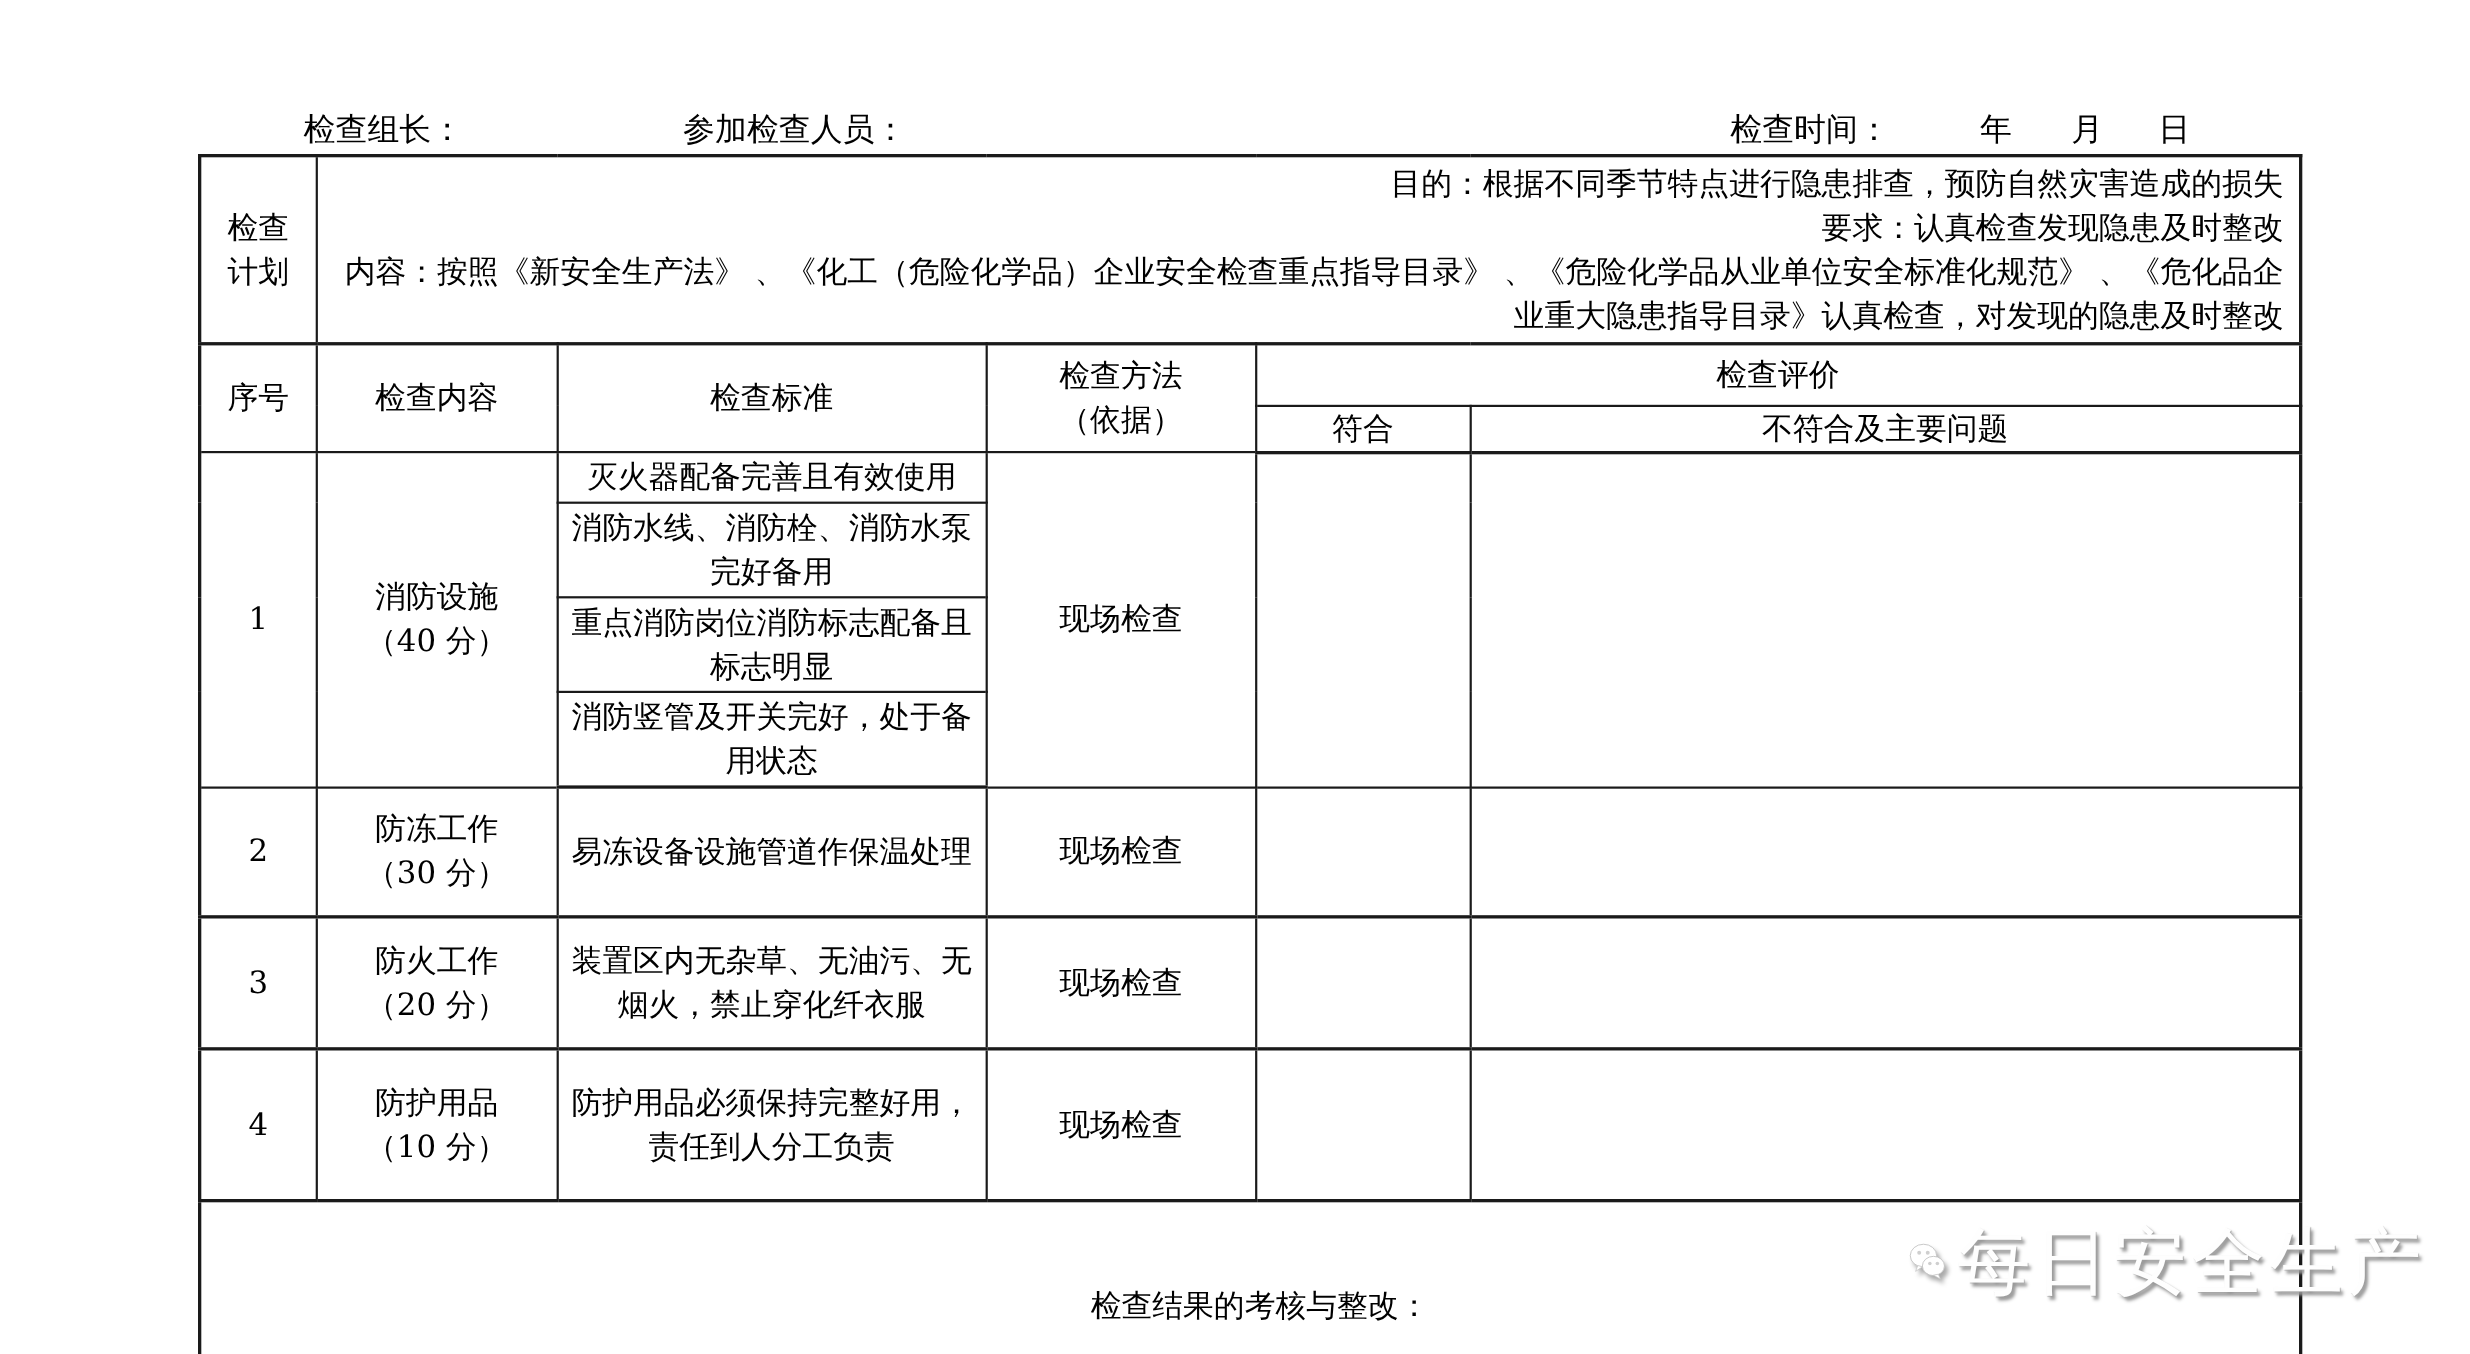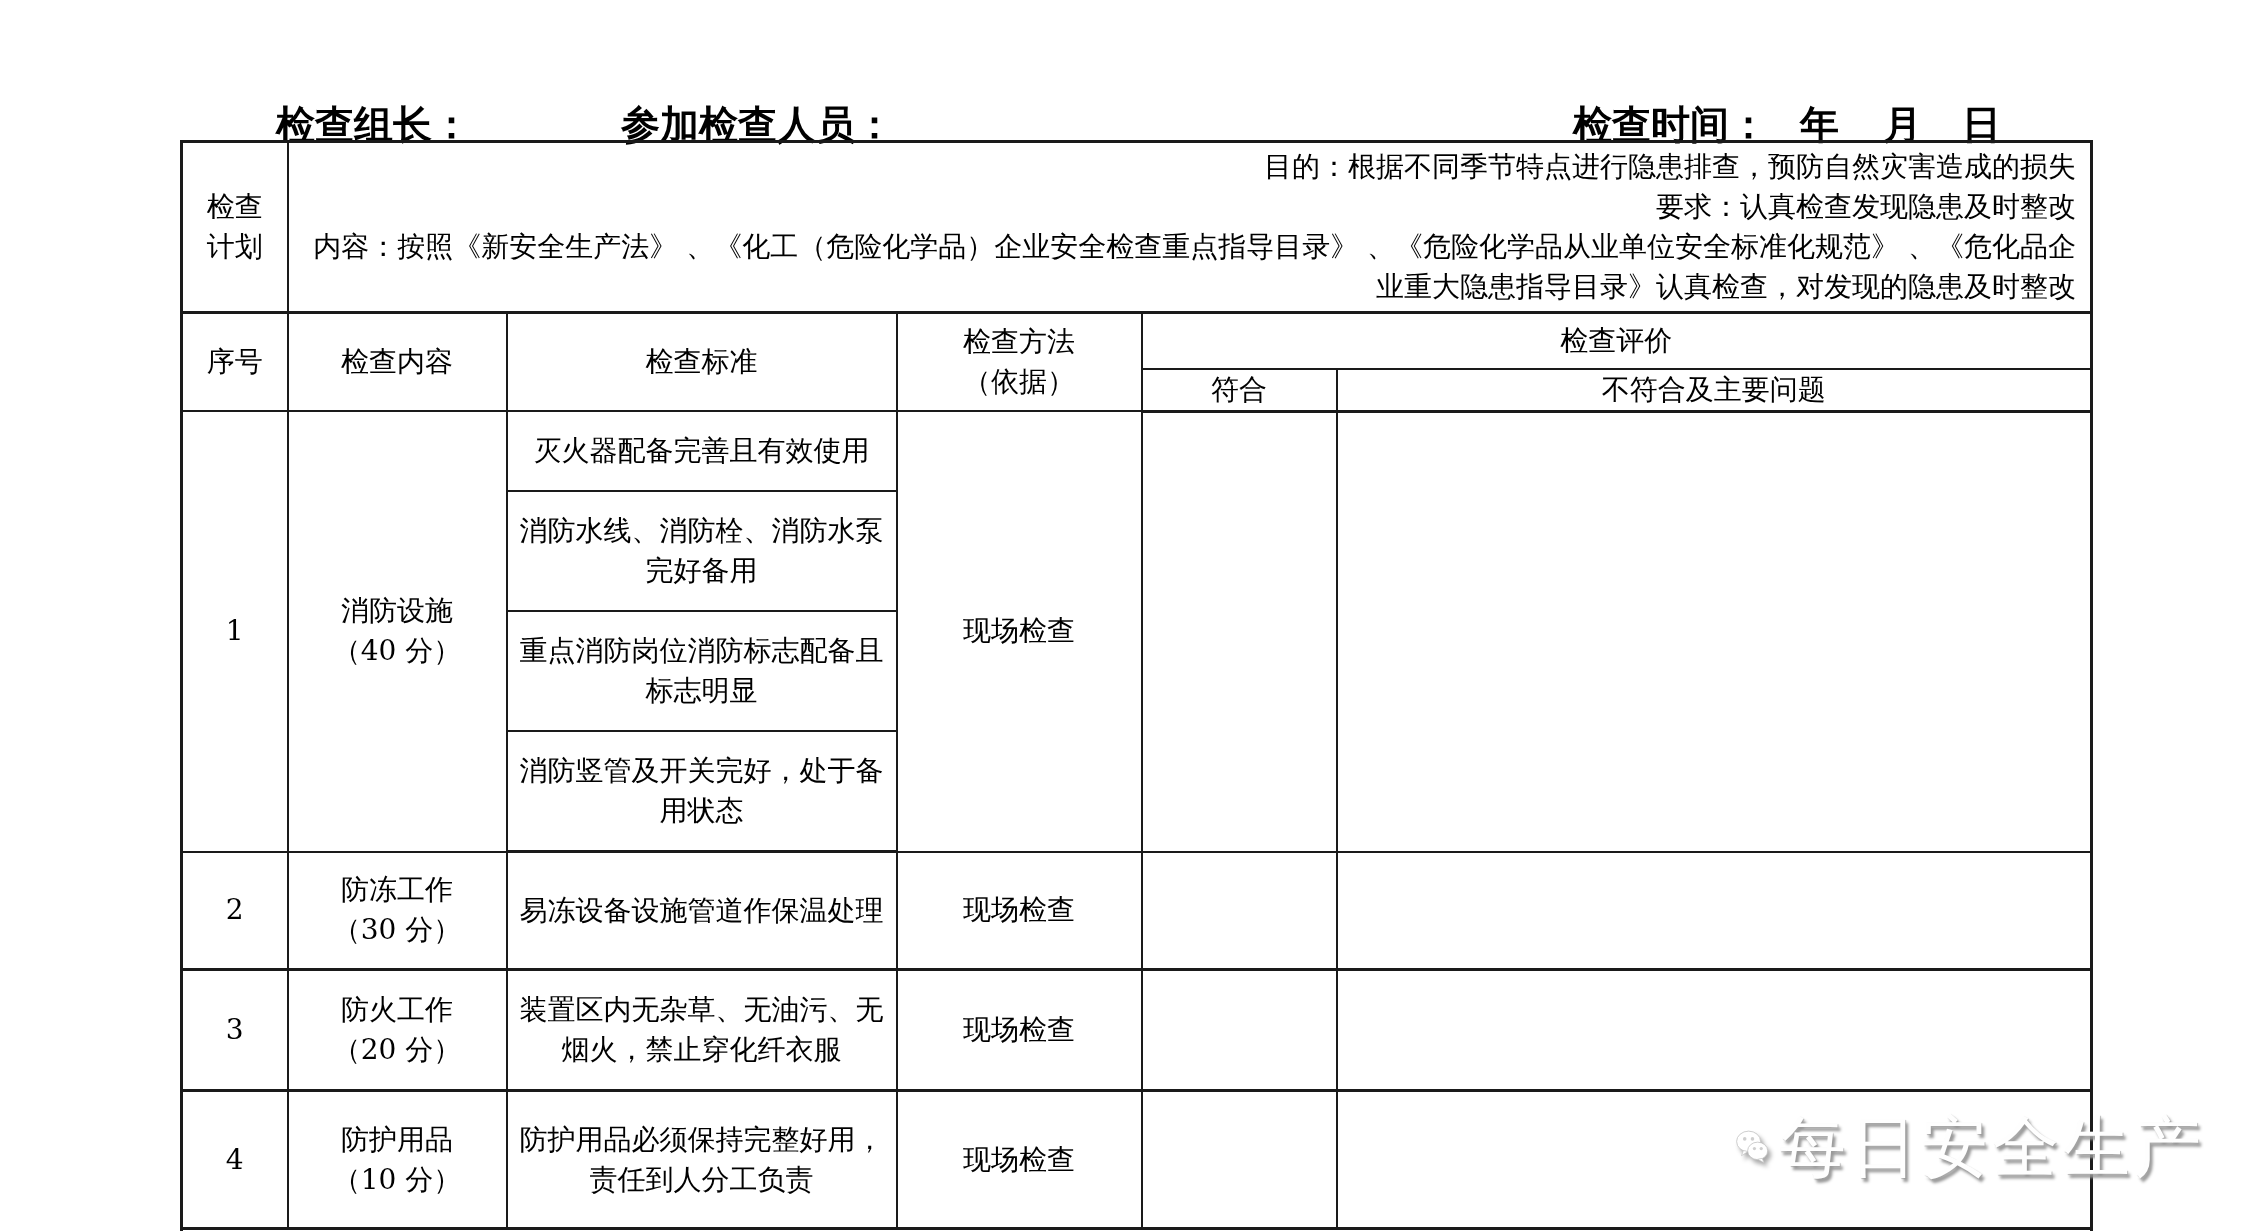--- a/index.html
+++ b/index.html
@@ -17,21 +17,21 @@
   }
   .doc-title {
     position: absolute;
     top: 2px; left: 0;
     width: 100%;
     text-align: center;
     font-size: 42px;
     font-weight: bold;
     letter-spacing: 2px;
   }
-  .info-line { position: absolute; top: 98px; left: 0; width: 100%; height: 40px; font-size: 39px; font-weight: bold; }
+  .info-line { position: absolute; top: 98px; left: 0; width: 100%; height: 40px; font-size: 29px; }
   .info-line span { position: absolute; white-space: nowrap; }
   .lbl-leader       { left: 276px; }
   .lbl-participants { left: 621px; }
   .lbl-time         { left: 1573px; }
   .lbl-year         { left: 1800px; }
   .lbl-month        { left: 1883px; }
   .lbl-day          { left: 1962px; }
 
   table.main {
     position: absolute;
@@ -54,21 +54,21 @@
   td.plan-label { line-height: 42px; }
   td.plan-content {
     text-align: left;
     vertical-align: middle;
     padding: 4px 14px;
   }
   td.plan-content .plan-line { text-align: right; line-height: 40px; }
   td.std {
     text-align: left;
     vertical-align: top;
-    padding: 19px 8px;
+    padding: 2px 8px;
     line-height: 38px;
   }
   td.content-cell { padding: 2px 25px; }
   td.footer-cell {
     text-align: left;
     vertical-align: middle;
     padding: 30px 0 0 18px;
     height: 160px;
   }
   .h-plan  { height: 168px; }

